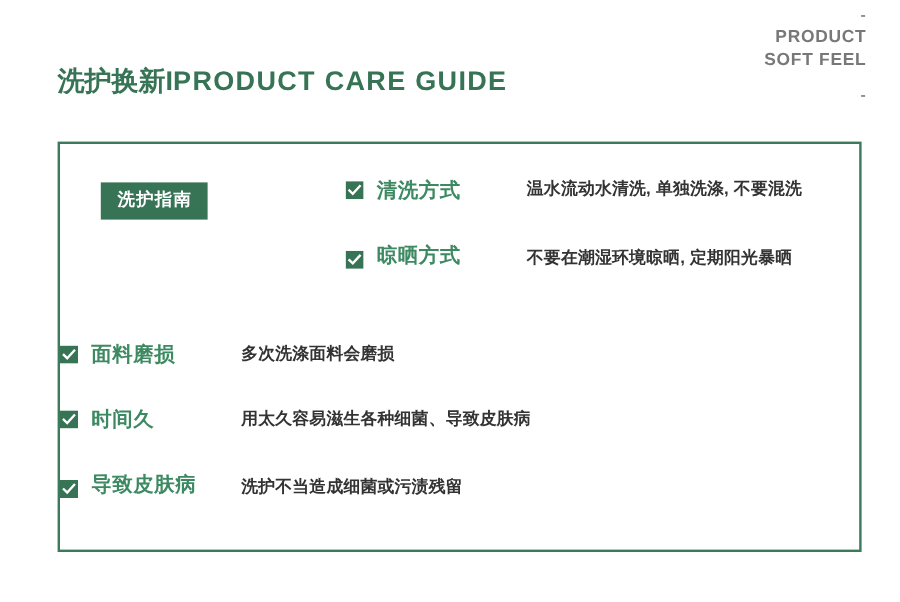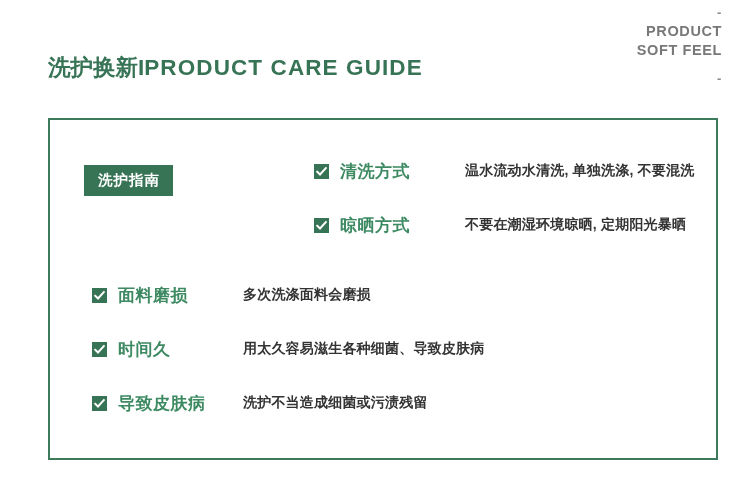--- a/index.html
+++ b/index.html
@@ -73,21 +73,21 @@
   }
 
   
   .section {
     position: absolute;
     left: 0;
     right: 0;
     display: flex;
     align-items: flex-start;
   }
-  .section.s1 { top: 39px; }
+  .section.s1 { top: 26px; gap: 16px; }
   .section.s2 { top: 163px; }
 
   .badge-col {
     width: 222px;
     flex: 0 0 222px;
     padding-left: 34px;
     box-sizing: border-box;
     padding-top: 6px;
   }
   .badge {
@@ -104,23 +104,22 @@
 
   .items-col {
     flex: 1 1 auto;
   }
 
   .item {
     display: flex;
     align-items: center;
     height: 24px;
     margin-bottom: 30px;
-    margin-left: 42px;
-  }
-  .item:last-child { margin-bottom: 0; }
+  }
+  .item:last-child { margin-bottom: 0; align-items: flex-end; }
 
   .check-icon {
     flex: 0 0 auto;
     width: 15px;
     height: 15px;
     margin-right: 11px;
     display: block;
   }
 
   .item-label {

